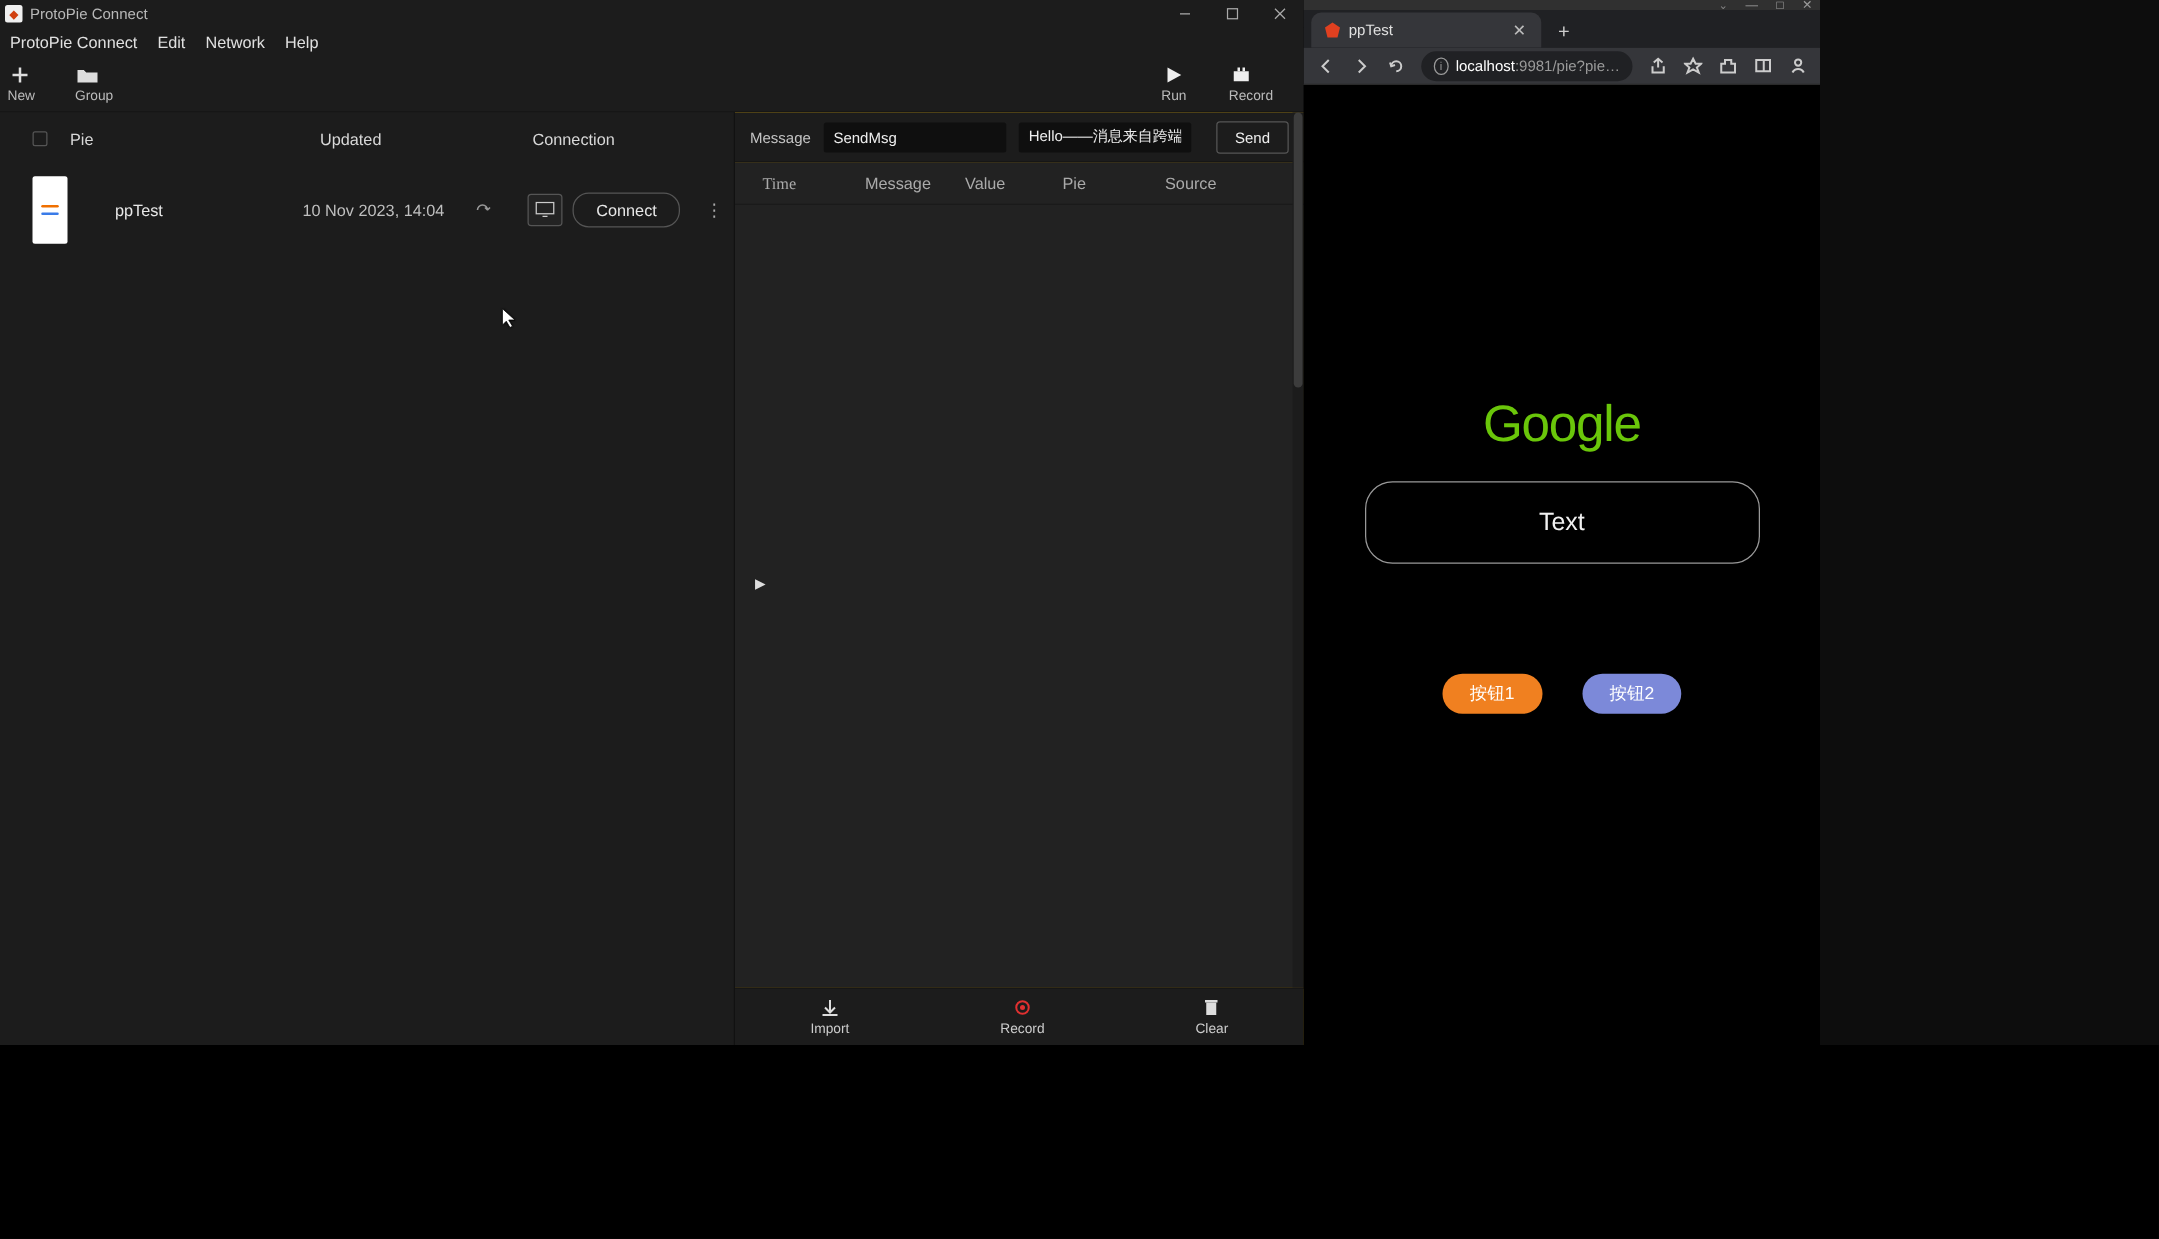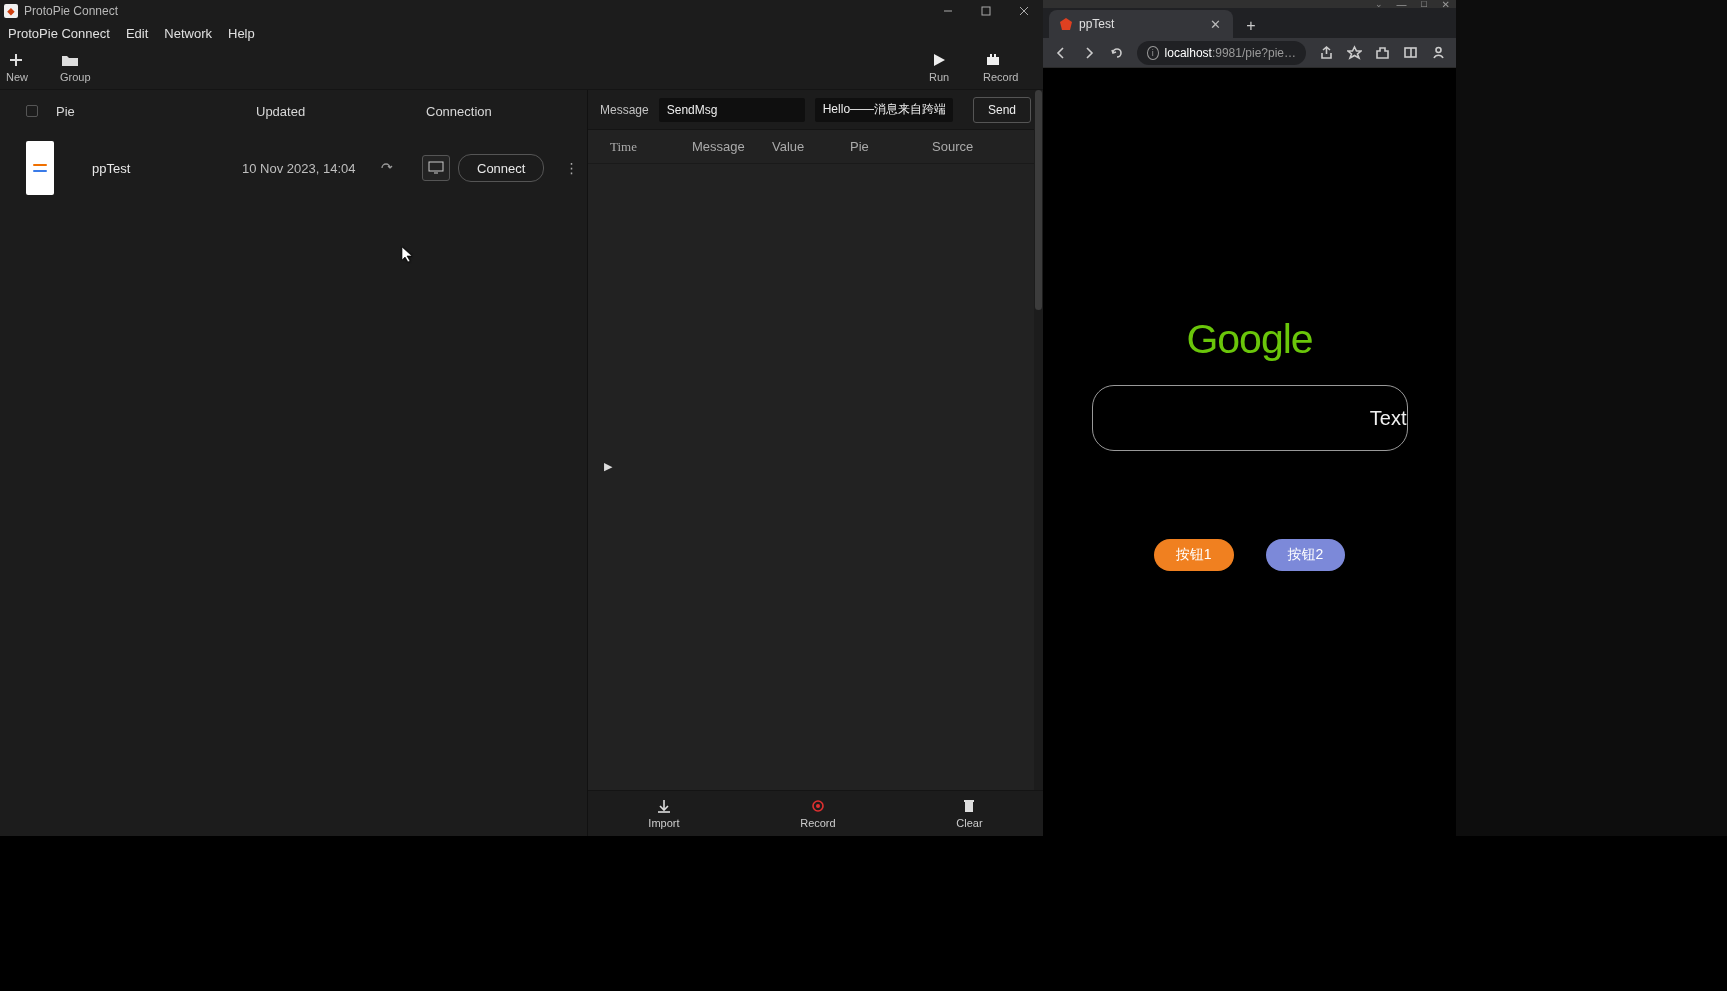--- a/index.html
+++ b/index.html
@@ -147,21 +147,21 @@
   .urlbox .rest{color:#9a9a9a;}
   .page-viewport{
     position:absolute;top:68px;left:0;right:0;bottom:0;background:#000;
     display:flex;flex-direction:column;align-items:center;
   }
   .google-logo{
     margin-top:248px;font-size:41px;color:#6ac60a;font-weight:400;letter-spacing:-1px;
   }
   .text-box{
     margin-top:22px;width:316px;height:66px;border:1.5px solid #999;border-radius:22px;
-    display:flex;align-items:center;justify-content:flex-end;color:#f0f0f0;font-size:20px;
+    display:flex;align-items:center;justify-content:center;color:#f0f0f0;font-size:20px;
   }
   .btnrow{margin-top:88px;display:flex;gap:32px;}
   .pill{
     height:32px;padding:0 22px;border-radius:16px;color:#fff;font-size:14px;
     display:flex;align-items:center;justify-content:center;cursor:pointer;border:none;
   }
   .pill.orange{background:#f08020;}
   .pill.blue{background:#7c89d9;}
 
   

